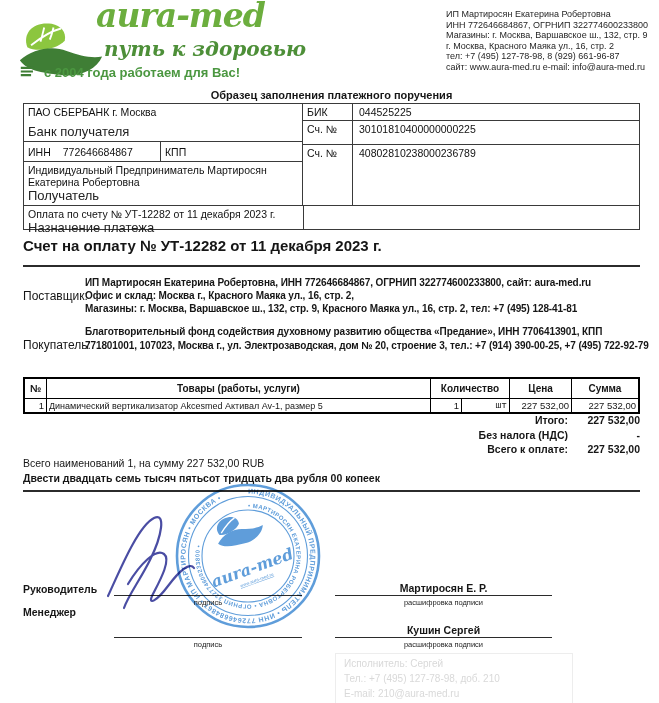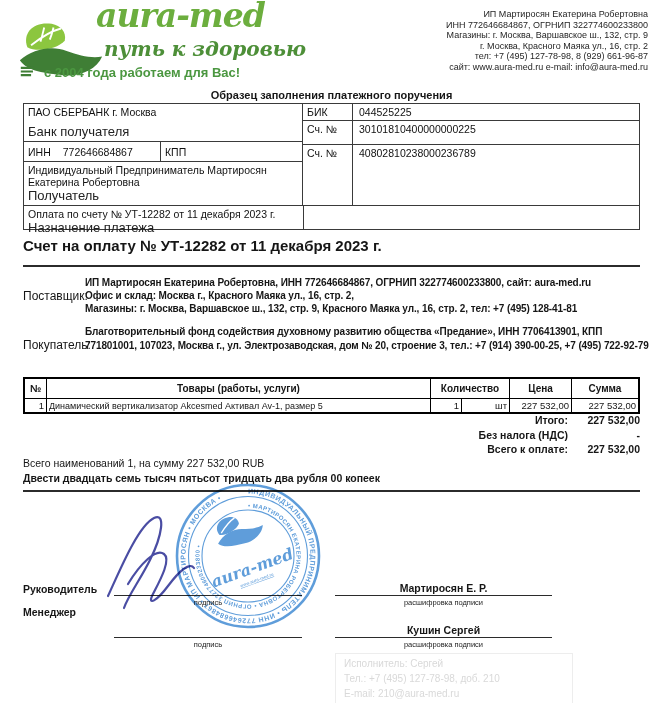--- a/index.html
+++ b/index.html
@@ -9,21 +9,21 @@
   
   .logo{position:absolute;left:16px;top:4px;width:260px;height:82px;}
   .logo-icon{position:absolute;left:2px;top:12px;}
   .brand{position:absolute;left:80px;top:-8px;font-family:"DejaVu Serif",serif;font-style:italic;
          font-weight:bold;font-size:33px;color:#6cae3e;letter-spacing:-1px;white-space:nowrap;}
   .tagline{position:absolute;left:88px;top:33px;font-family:"DejaVu Serif",serif;font-style:italic;
          font-weight:bold;font-size:20px;color:#4d8f38;white-space:nowrap;}
   .since{position:absolute;left:28px;top:61px;font-size:13px;font-weight:bold;color:#4b9740;white-space:nowrap;}
 
   
-  .company-info{position:absolute;top:9px;right:11px;text-align:right;font-size:9px;
+  .company-info{position:absolute;top:9px;right:11px;text-align:left;font-size:9px;
                 line-height:10.6px;color:#1f1f1f;}
 
   
   .sample-heading{position:absolute;left:23px;top:89px;width:617px;text-align:center;
                   font-weight:bold;font-size:11px;}
   .bank-table{position:absolute;left:23px;top:103px;width:617px;border:1px solid #3a3a3a;
               font-size:10.5px;color:#111;box-sizing:border-box;}
   .bt-top{display:flex;height:101px;}
   .bt-left{width:279px;border-right:1px solid #3a3a3a;display:flex;flex-direction:column;box-sizing:border-box;}
   .bt-bank{height:41px;border-bottom:1px solid #3a3a3a;padding:2px 4px;display:flex;
@@ -66,21 +66,21 @@
   .it-row{display:flex;height:13px;font-size:9.5px;align-items:center;}
   .cb{border-right:1px solid #000;box-sizing:border-box;height:100%;display:flex;align-items:center;}
   .c-num{width:22px;justify-content:center;}
   .c-name{width:384px;justify-content:center;text-align:center;}
   .c-qty{width:79px;justify-content:center;}
   .c-price{width:62px;justify-content:center;}
   .c-sum{flex:1;justify-content:center;border-right:none;}
   .d-num{width:22px;justify-content:flex-end;padding-right:2px;}
   .d-name{width:384px;font-size:9px;padding-left:2px;white-space:nowrap;overflow:hidden;}
   .d-qty{width:31px;justify-content:flex-end;padding-right:2px;}
-  .d-unit{width:48px;justify-content:flex-end;padding-right:2px;}
+  .d-unit{width:48px;justify-content:flex-end;padding-right:2px;font-family:Liberation Mono, monospace;}
   .d-price{width:62px;justify-content:flex-end;padding-right:2px;}
   .d-sum{flex:1;justify-content:flex-end;padding-right:2px;border-right:none;}
 
   
   .totals{position:absolute;left:23px;top:413px;width:617px;font-weight:bold;font-size:10.5px;}
   .total-row{display:flex;justify-content:flex-end;height:14.5px;align-items:center;}
   .total-value{width:72px;text-align:right;}
 
   .sum1{position:absolute;left:23px;top:457px;font-size:10.5px;}
   .sum2{position:absolute;left:23px;top:472px;font-size:10.5px;font-weight:bold;}

